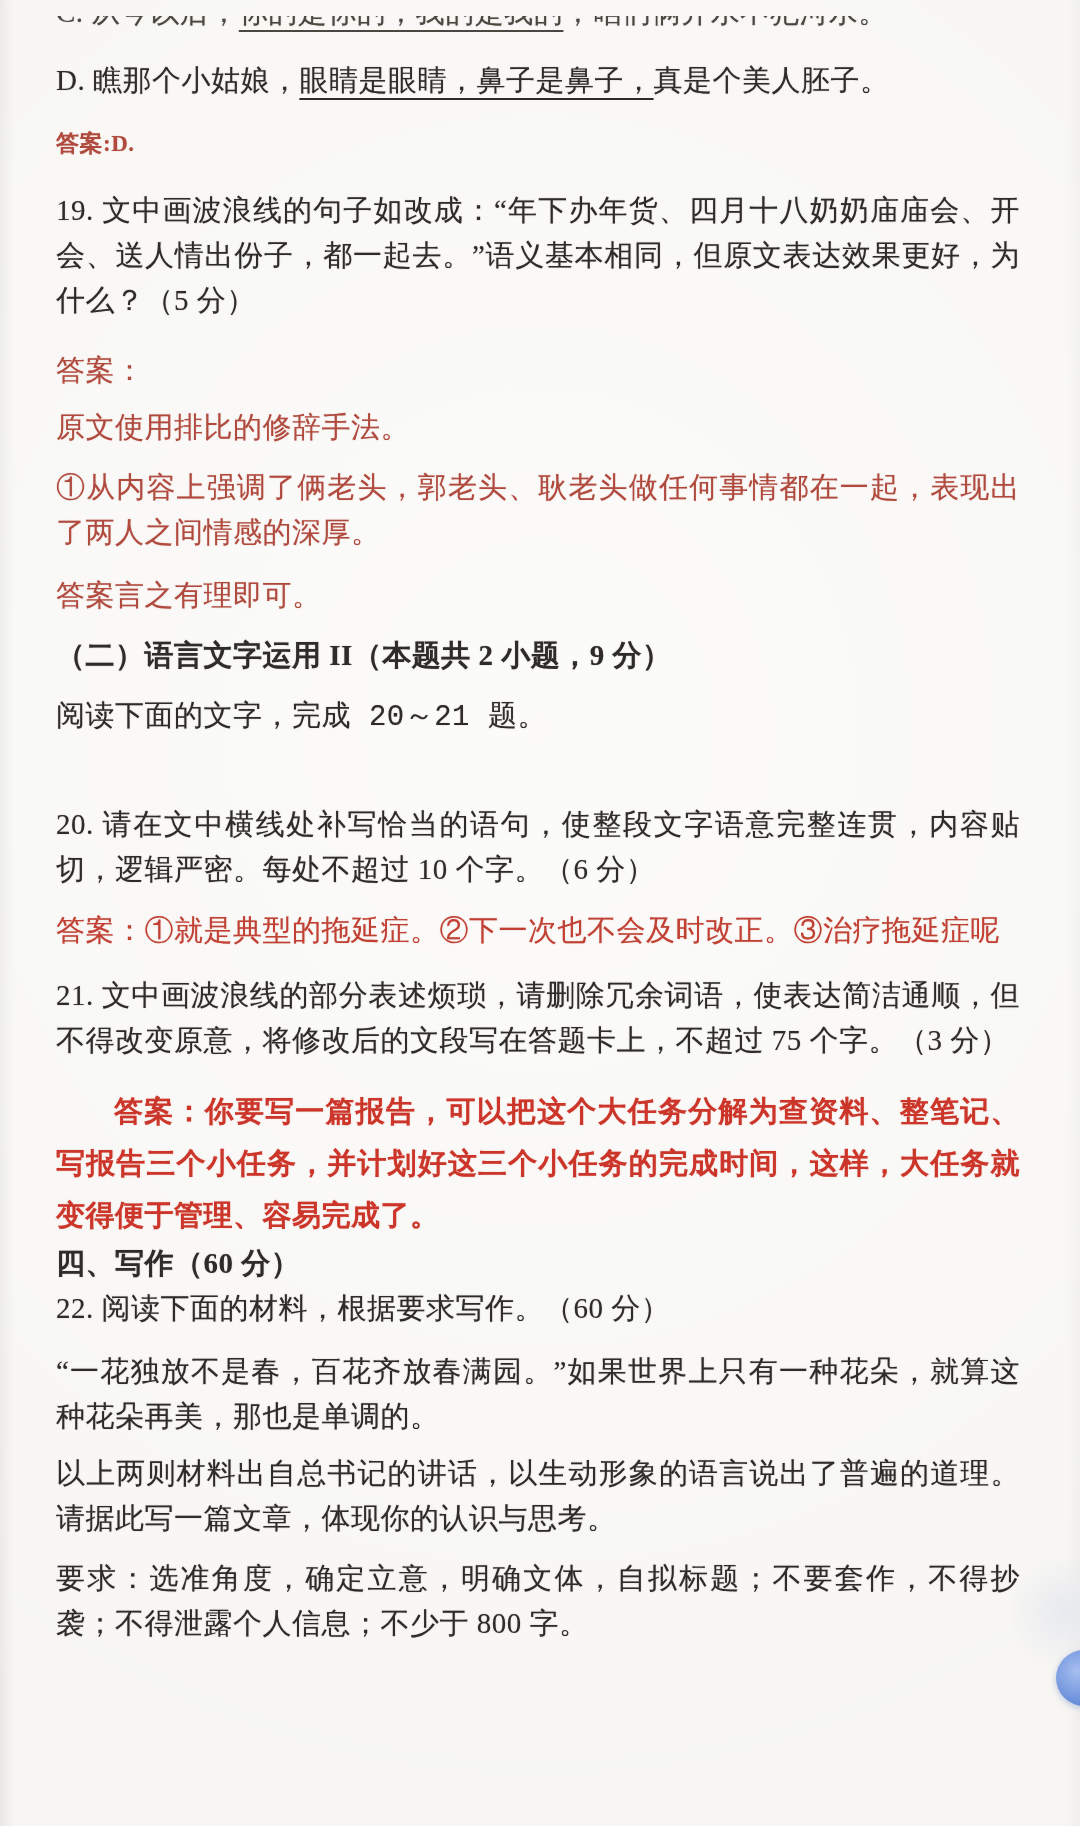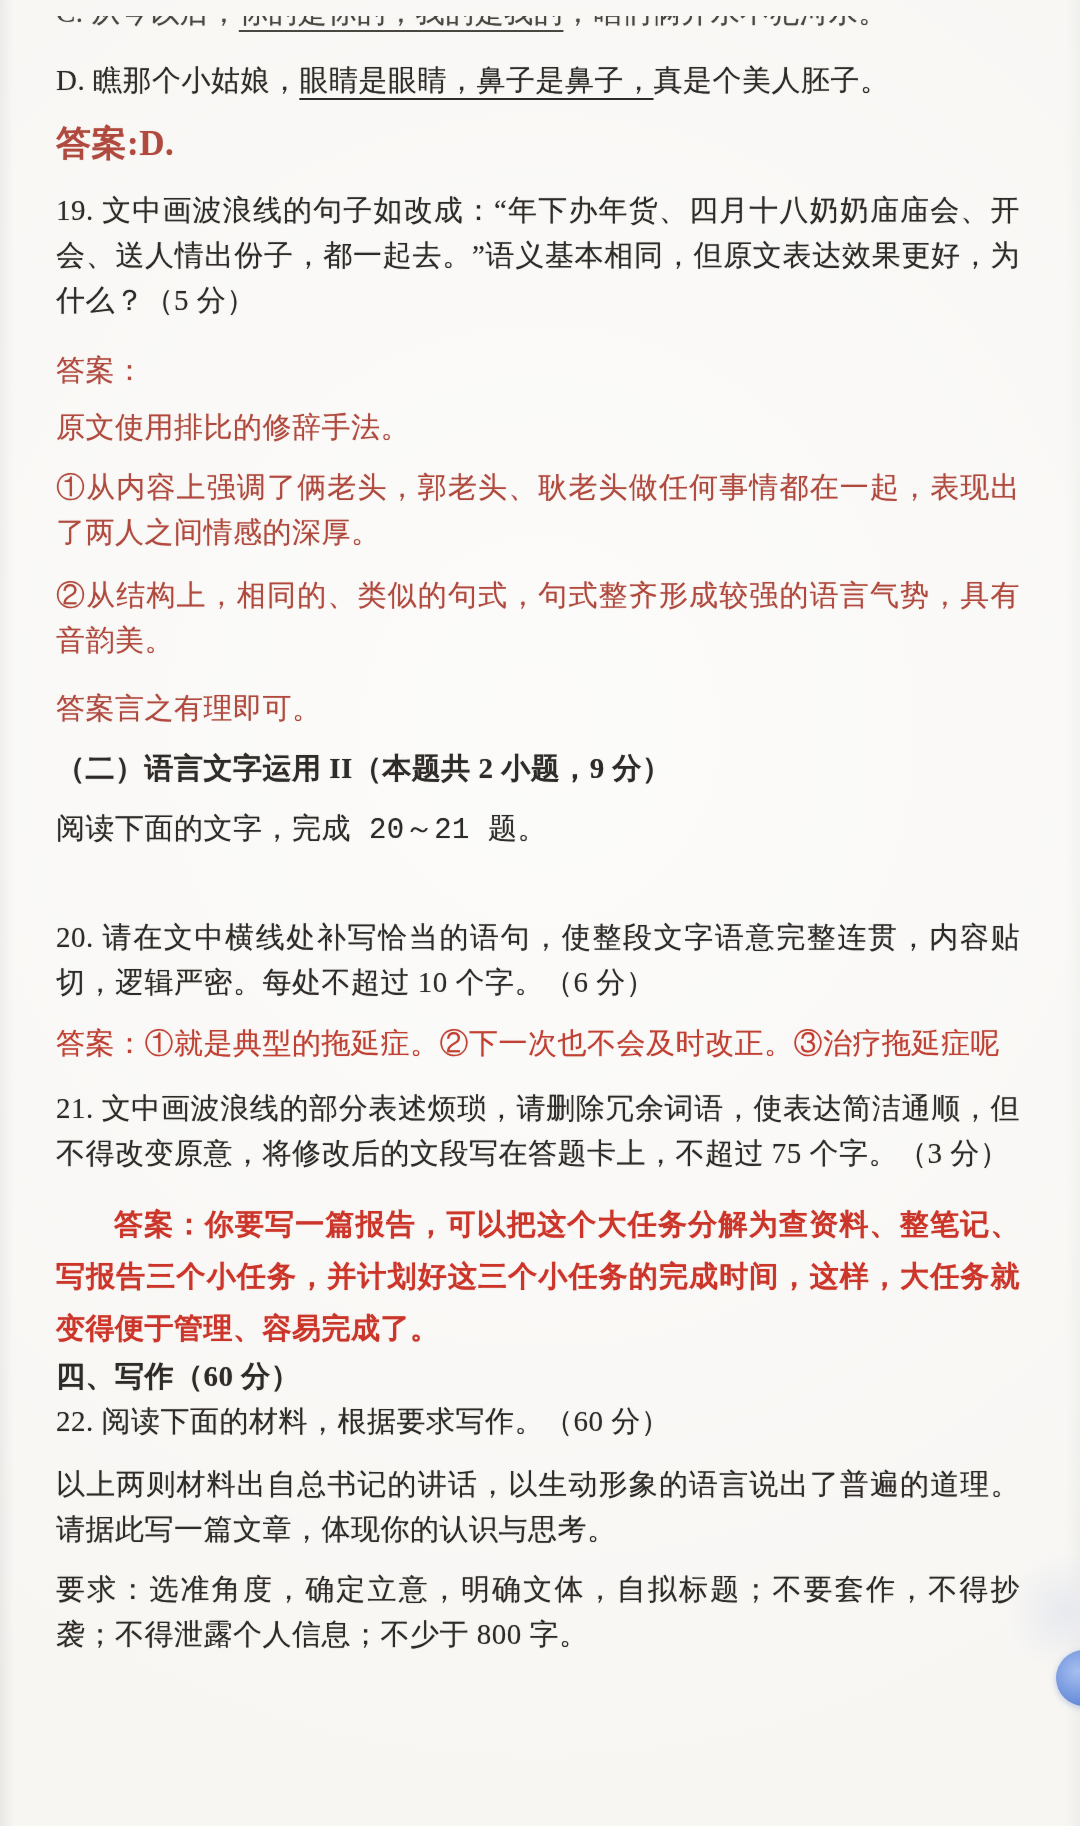--- a/index.html
+++ b/index.html
@@ -43,21 +43,21 @@
   .red        { color: var(--red);        text-shadow: 0 0 1.2px rgba(176,74,62,.38); }
   .red-bright { color: var(--red-bright); text-shadow: 0 0 1.2px rgba(192,64,51,.38); }
   .red-bold   { color: var(--red-bold);   text-shadow: 0 0 1.2px rgba(204,53,41,.38); font-weight: bold; }
   .u {
     text-decoration: underline;
     text-underline-offset: 8px;
     text-decoration-thickness: 2px;
   }
   .clip-top { height: 18px; overflow: hidden; margin-bottom: 24px; }
   .clip-top .line { margin-top: -26px; color: #4a4741; filter: blur(.4px); }
-  .ans-d { font-size: 35px; }
+  .ans-d { font-size: 23px; }
   .ans21 { line-height: 52px; text-indent: 2em; }
   .glare-spot {
     position: absolute;
     right: -46px;
     top: 1552px;
     width: 120px;
     height: 120px;
     border-radius: 50%;
     background: radial-gradient(circle, rgba(230,232,238,.9), rgba(230,232,238,0) 70%);
     pointer-events: none;
@@ -87,41 +87,41 @@
   <p class="line red bold ans-d" style="margin-bottom:22px;">答案:D.</p>
 
   <p class="line black" style="margin-bottom:25px;">19. 文中画波浪线的句子如改成：“年下办年货、四月十八奶奶庙庙会、开会、送人情出份子，都一起去。”语义基本相同，但原文表达效果更好，为什么？（5 分）</p>
 
   <p class="line red" style="margin-bottom:12px;">答案：</p>
 
   <p class="line red" style="margin-bottom:15px;">原文使用排比的修辞手法。</p>
 
   <p class="line red" style="margin-bottom:18px;">①从内容上强调了俩老头，郭老头、耿老头做任何事情都在一起，表现出了两人之间情感的深厚。</p>
 
-  <p class="line red" style="margin-bottom:23px;">②从结构上，相同的、类似的句式，句式整齐形成较强的语言气势，具有音韵美。</p>
 
   <p class="line red" style="margin-bottom:15px;">答案言之有理即可。</p>
 
   <p class="line black bold" style="margin-bottom:17px;">（二）语言文字运用 II（本题共 2 小题，9 分）</p>
 
   <p class="line black" style="margin-bottom:62px;font-family:Liberation Mono, monospace;">阅读下面的文字，完成 20～21 题。</p>
 
   <p class="line black" style="margin-bottom:16px;">20. 请在文中横线处补写恰当的语句，使整段文字语意完整连贯，内容贴切，逻辑严密。每处不超过 10 个字。（6 分）</p>
 
   <p class="line red-bright" style="margin-bottom:20px;">答案：①就是典型的拖延症。②下一次也不会及时改正。③治疗拖延症呢</p>
 
   <p class="line black" style="margin-bottom:22px;">21. 文中画波浪线的部分表述烦琐，请删除冗余词语，使表达简洁通顺，但不得改变原意，将修改后的文段写在答题卡上，不超过 75 个字。（3 分）</p>
 
   <p class="line red-bold ans21" style="margin-bottom:0;">答案：你要写一篇报告，可以把这个大任务分解为查资料、整笔记、写报告三个小任务，并计划好这三个小任务的完成时间，这样，大任务就变得便于管理、容易完成了。</p>
 
   <p class="line black bold" style="margin-bottom:0;">四、写作（60 分）</p>
 
   <p class="line black" style="margin-bottom:18px;">22. 阅读下面的材料，根据要求写作。（60 分）</p>
 
 
+  <p class="line black" style="margin-bottom:12px;">“一花独放不是春，百花齐放春满园。”如果世界上只有一种花朵，就算这种花朵再美，那也是单调的。</p>
 
   <p class="line black" style="margin-bottom:15px;">以上两则材料出自总书记的讲话，以生动形象的语言说出了普遍的道理。请据此写一篇文章，体现你的认识与思考。</p>
 
   <p class="line black" style="margin-bottom:0;">要求：选准角度，确定立意，明确文体，自拟标题；不要套作，不得抄袭；不得泄露个人信息；不少于 800 字。</p>
 
   <div class="glare-spot"></div>
   <div class="float-btn"></div>
 
 </div>
 

